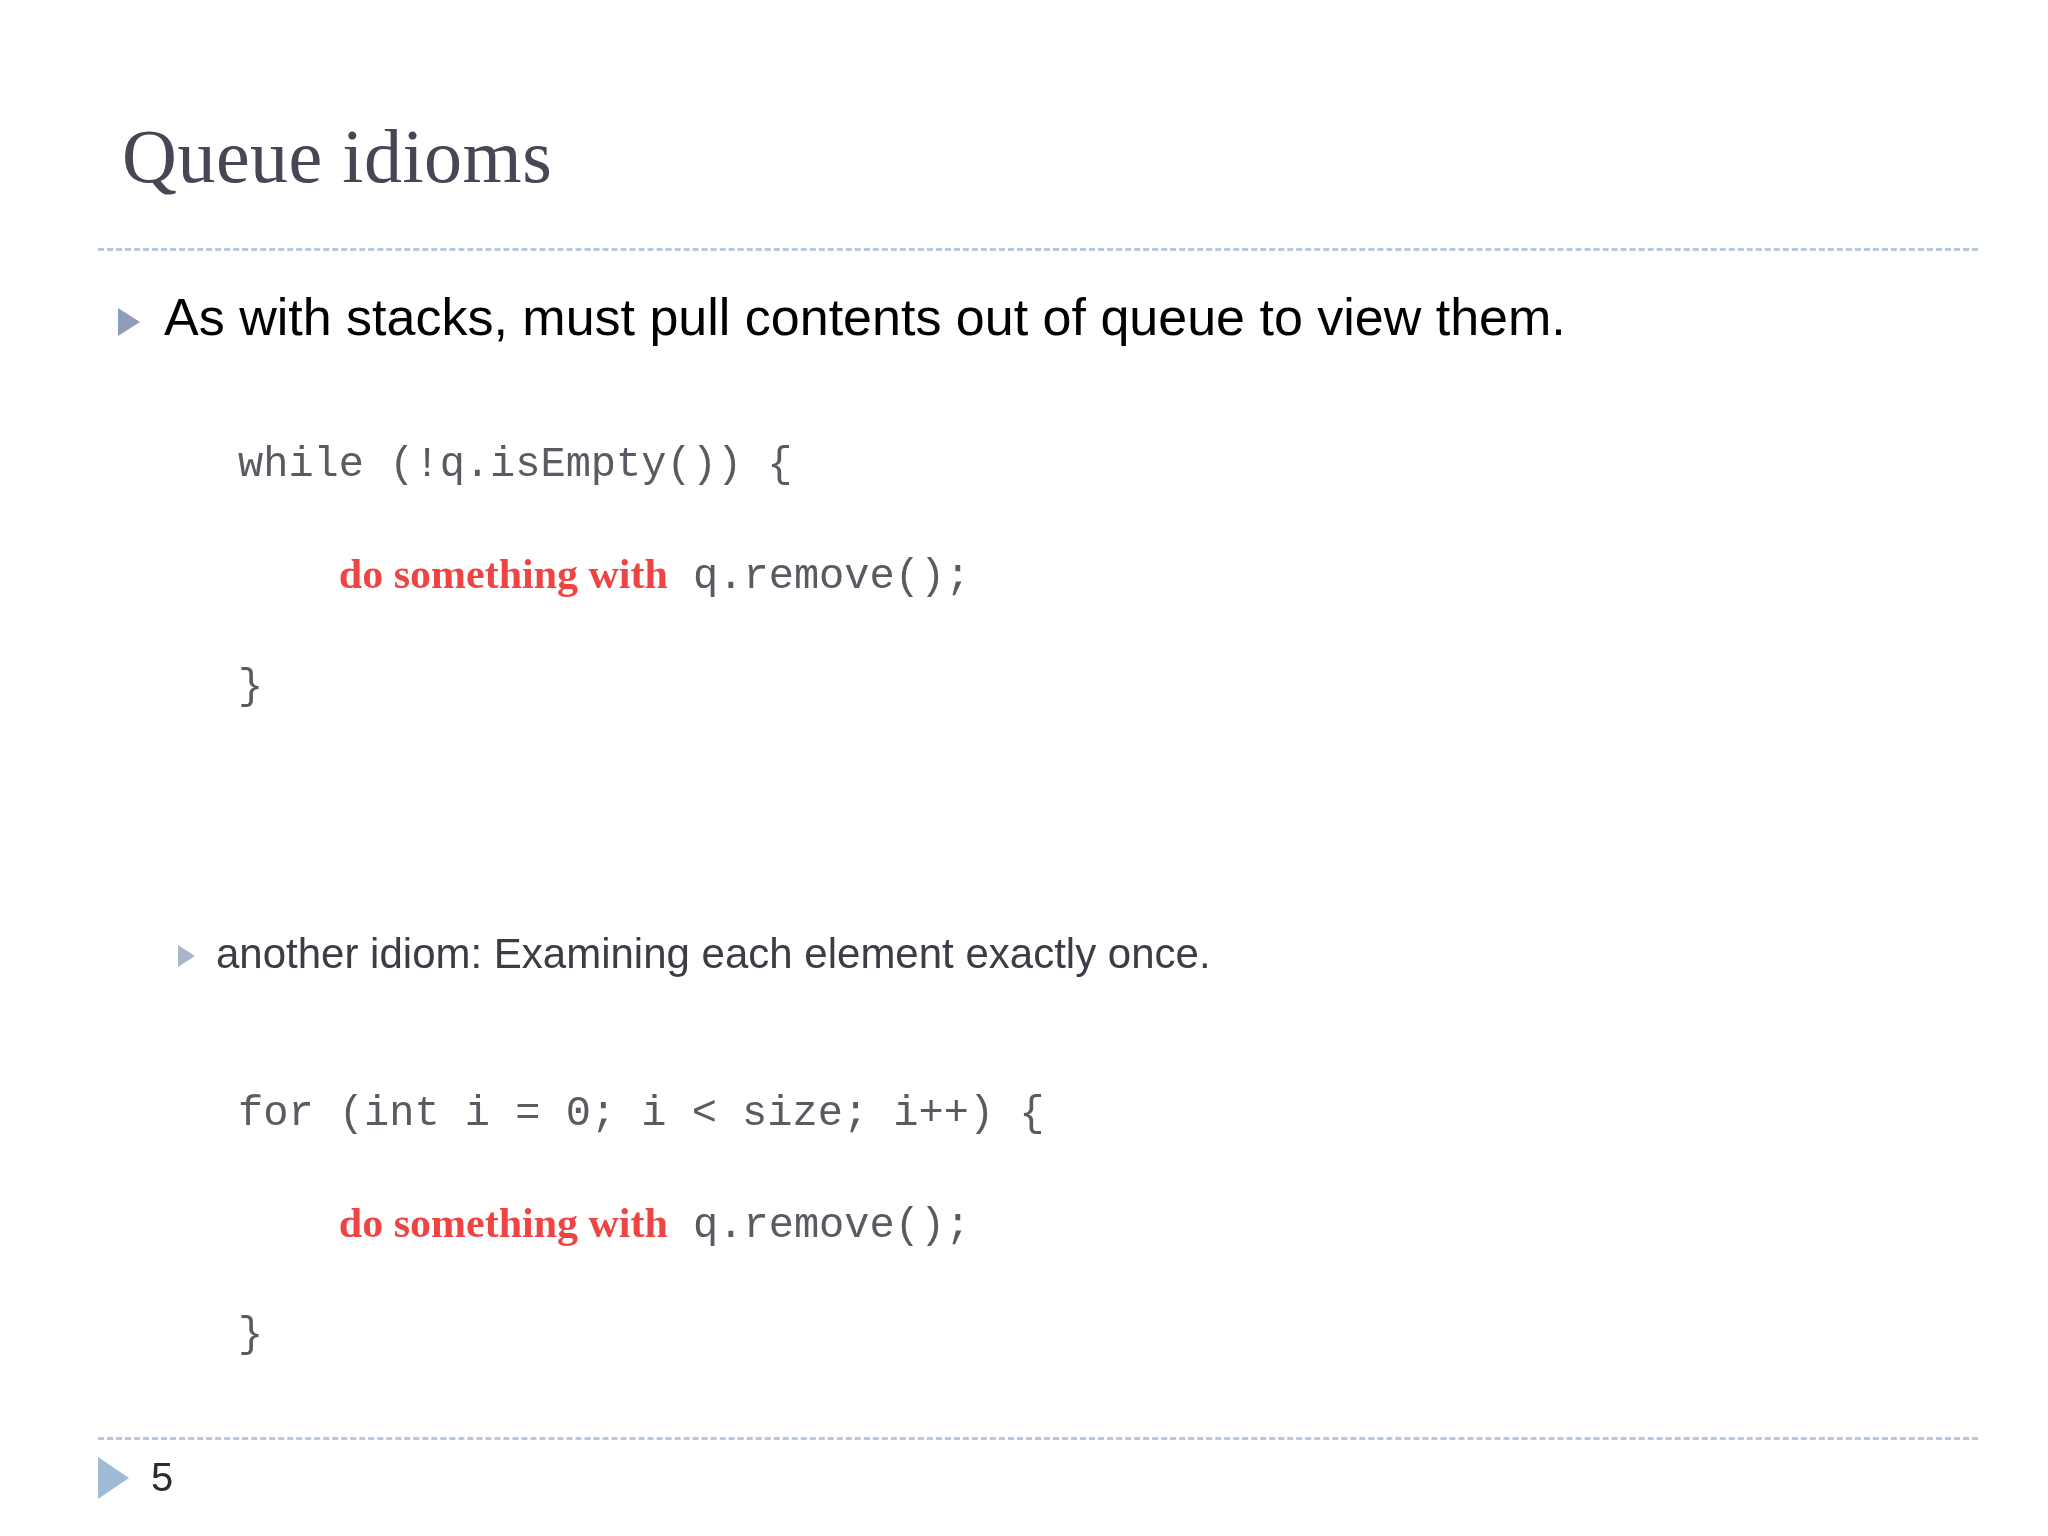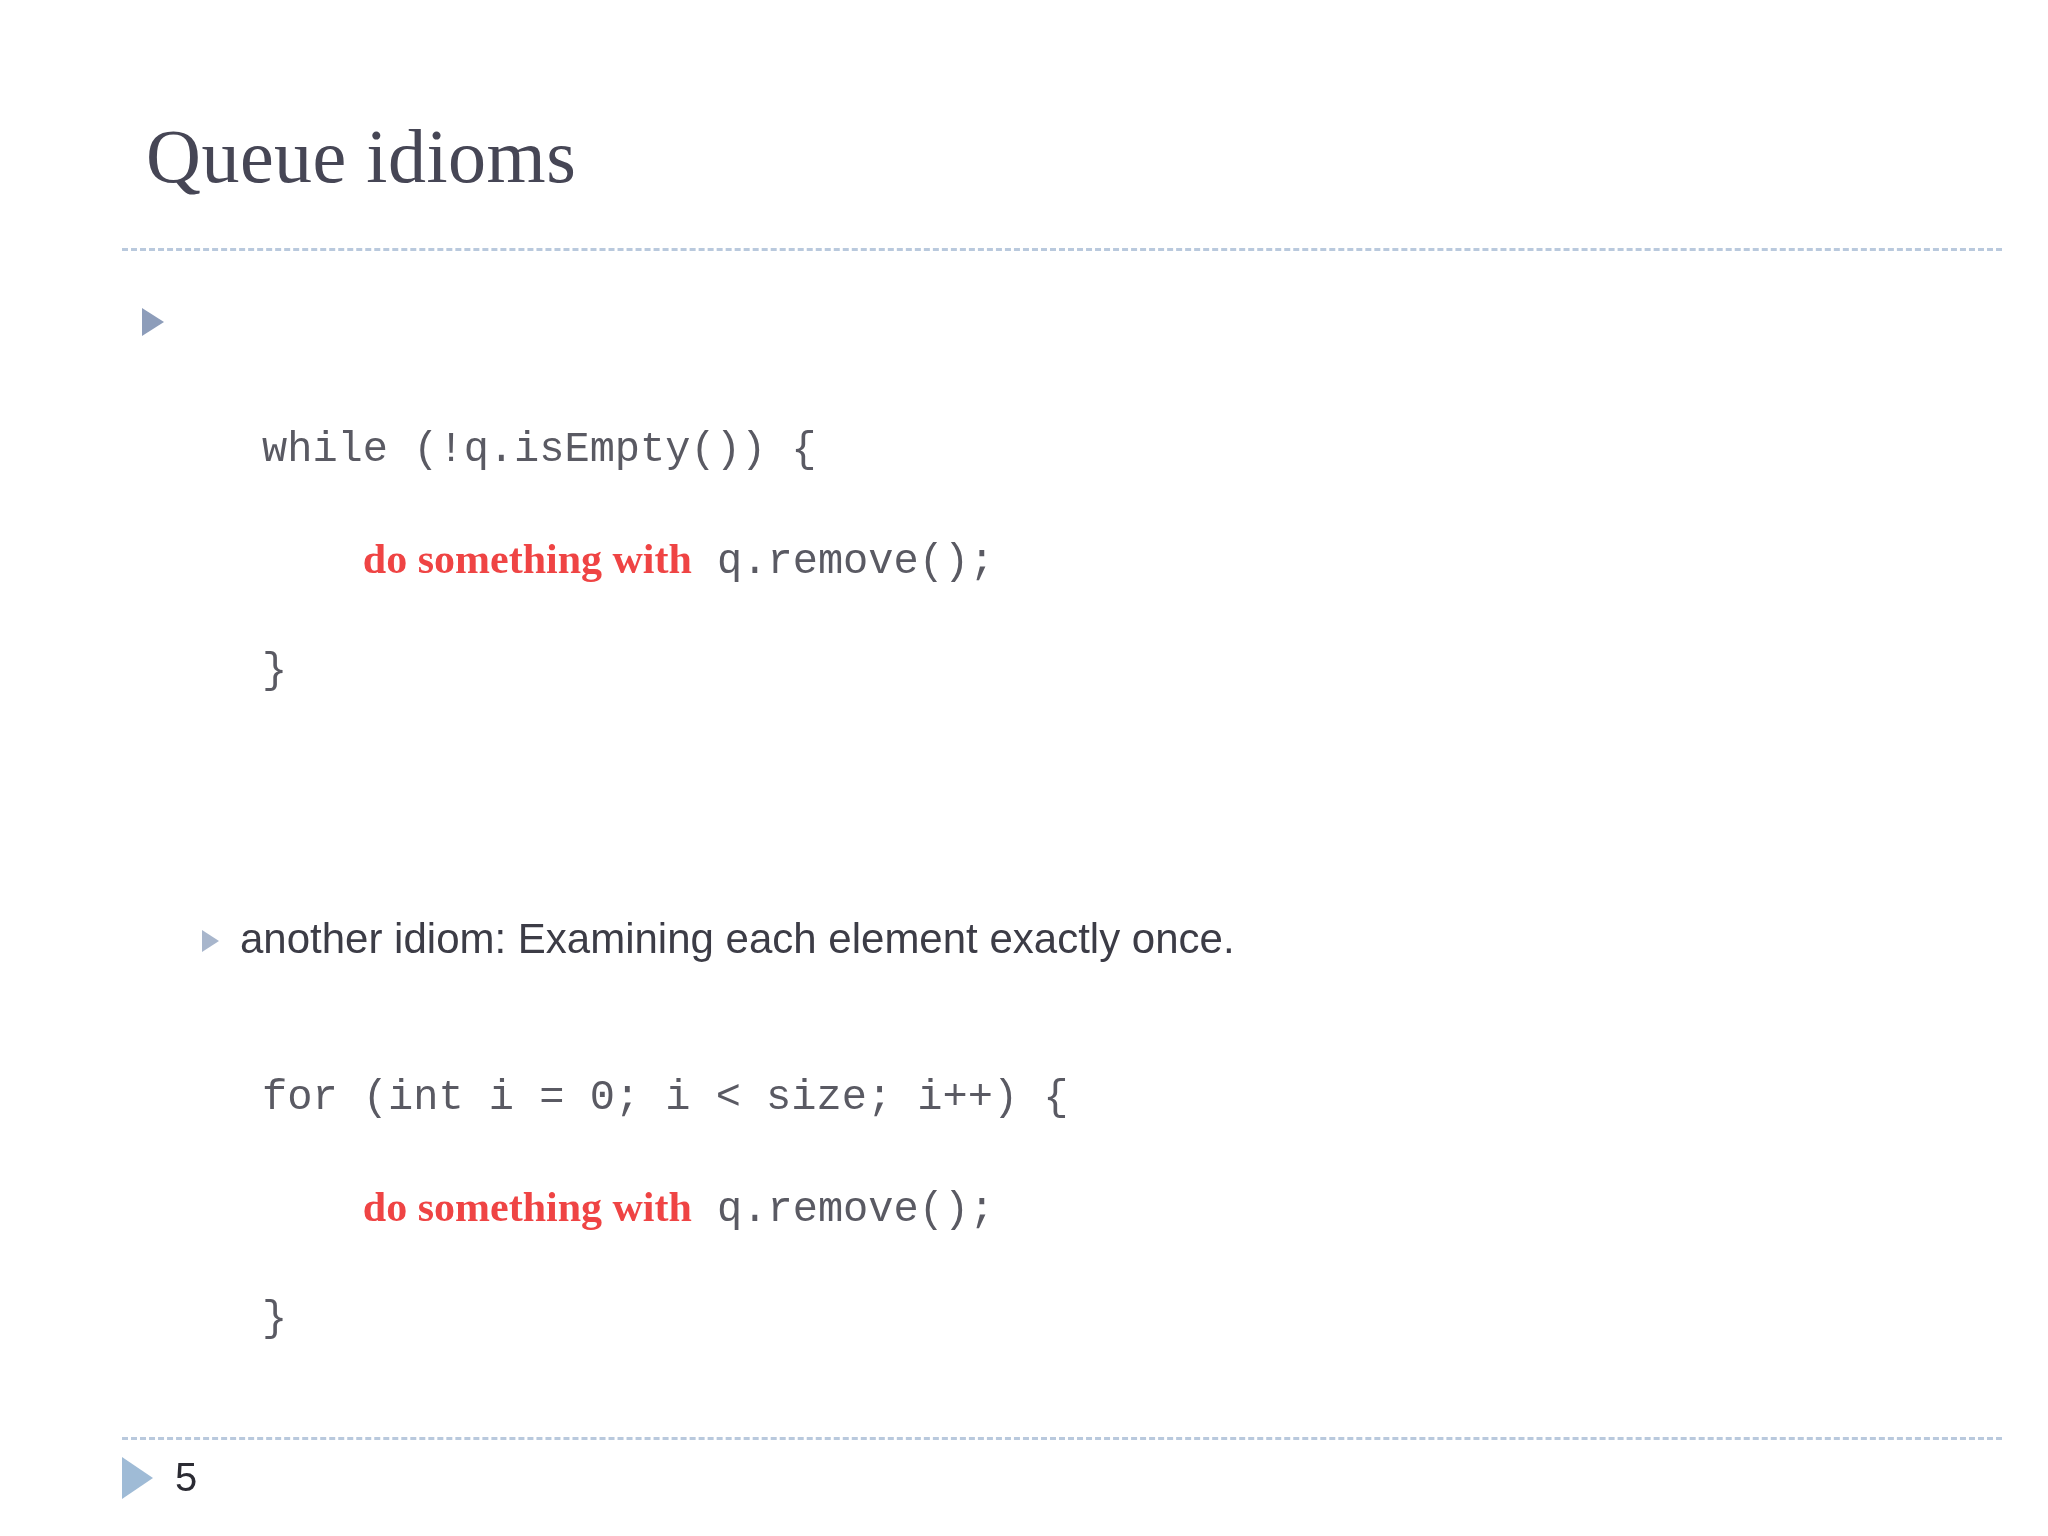--- a/index.html
+++ b/index.html
@@ -14,21 +14,20 @@
     position: relative;
     overflow: hidden;
     font-family: "Liberation Sans", sans-serif;
     -webkit-font-smoothing: antialiased;
   }
 
   .slide {
     position: absolute;
     inset: 0;
     background: #ffffff;
-    margin-left: 24px;
   }
 
   
   .title {
     position: absolute;
     left: 122px;
     top: 118px;
     font-family: "Liberation Serif", "DejaVu Serif", serif;
     font-size: 76px;
     line-height: 1.0;
@@ -177,20 +176,21 @@
 
   <div class="title">Queue idioms</div>
   <div class="title-rule"></div>
 
   <div class="body">
 
     <div class="bullet-row lvl1">
       <span class="marker">
         <span class="tri tri-lvl1"></span>
       </span>
+      <span class="text">As with stacks, must pull contents out of queue to view them.</span>
     </div>
 
     <div class="gap-sm"></div>
 
     <div class="code">
 <div><span>while (!q.isEmpty()) {</span></div>
 <div><span class="ind"></span><span class="phrase">do something with</span><span> </span><span>q.remove();</span></div>
 <div><span>}</span></div>
     </div>
 

